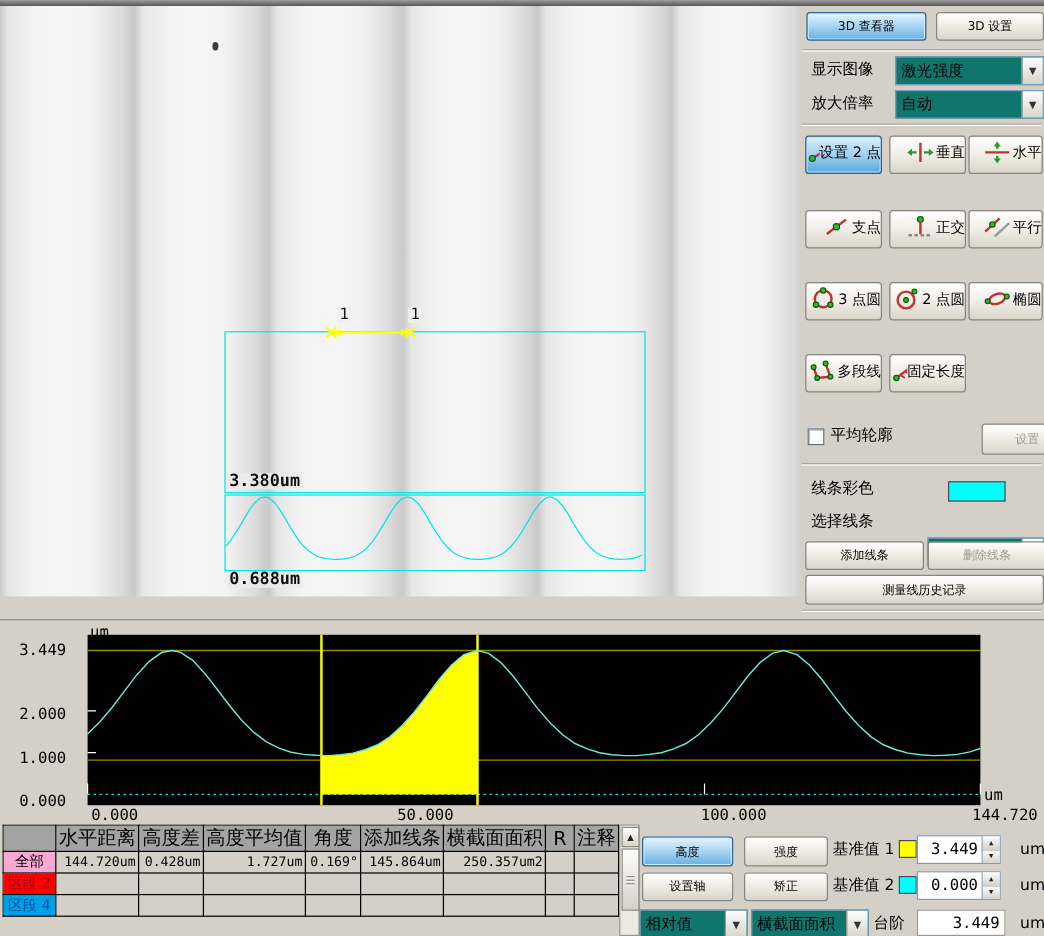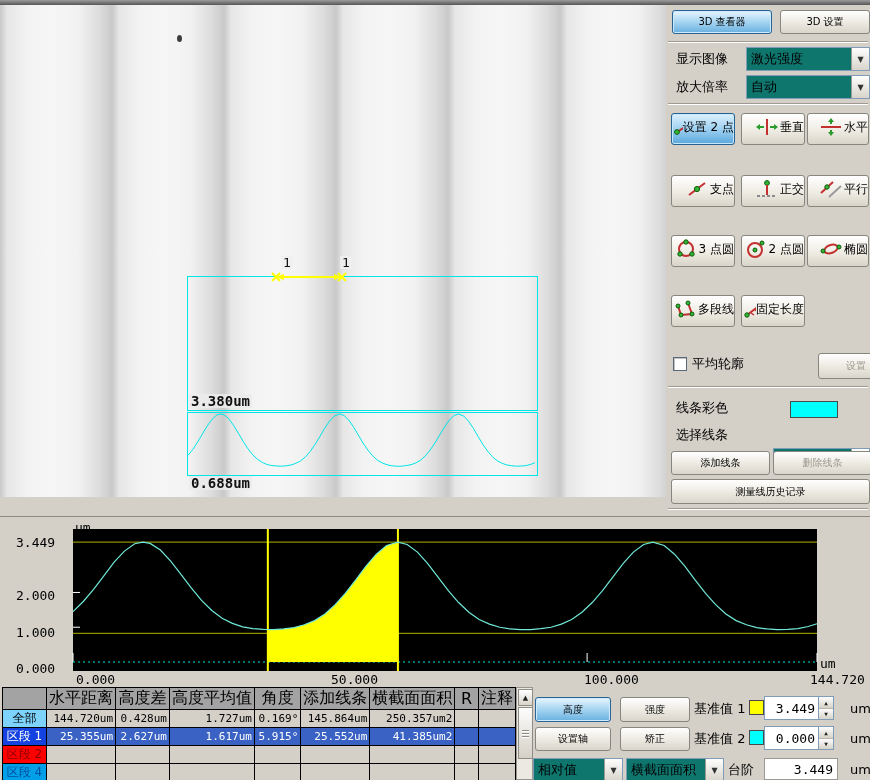--- a/index.html
+++ b/index.html
@@ -94,21 +94,21 @@
   .meas-table{border-collapse:collapse;table-layout:fixed;font-size:11px;}
   .meas-table td,.meas-table th{
     border:1px solid #000;padding:0 2px;height:14px;overflow:hidden;white-space:nowrap;
     font-weight:normal;box-sizing:border-box;
   }
   .meas-table th{background:#a3a3a3;font-size:16px;}
   .meas-table td.num{text-align:right;font-family:"DejaVu Sans Mono","Liberation Mono",monospace;}
   .meas-table td.rowlabel{text-align:center;font-size:12px;}
   tr.sel td{background:#3a62c4;color:#fff;}
   tr.sel td.rowlabel{background:#1442e0;color:#fff;}
-  td.lab-all{background:#7dd3fc;color:#000;}
+  td.lab-all{background:#f9a8d4;color:#000;}
   td.lab-seg2{background:#ff0000;color:#8b0000;}
   td.lab-seg3{background:#00e400;color:#006400;}
   td.lab-seg4{background:#00a0e8;color:#004f9e;}
   
   .sb{left:516px;top:687px;width:17px;height:93px;background:#ece9e2;border:1px solid #9a968e;box-sizing:border-box;}
   .sb-btn{
     position:absolute;left:1px;width:13px;height:15px;display:flex;align-items:center;justify-content:center;
     background:linear-gradient(#fff,#d8d4ca);border:1px solid #8d8d85;font-size:7px;color:#222;
   }
   .sb-thumb{
@@ -340,31 +340,20 @@
       <td class="rowlabel lab-all">全部</td>
       <td class="num">144.720um</td>
       <td class="num">0.428um</td>
       <td class="num">1.727um</td>
       <td class="num">0.169°</td>
       <td class="num">145.864um</td>
       <td class="num">250.357um2</td>
       <td class="num"></td>
       <td class="num"></td>
     </tr>
-    <tr class="sel">
-      <td class="rowlabel">区段 1</td>
-      <td class="num">25.355um</td>
-      <td class="num">2.627um</td>
-      <td class="num">1.617um</td>
-      <td class="num">5.915°</td>
-      <td class="num">25.552um</td>
-      <td class="num">41.385um2</td>
-      <td class="num"></td>
-      <td class="num"></td>
-    </tr>
     <tr>
       <td class="rowlabel lab-seg2">区段 2</td>
       <td></td>
           <td></td>
           <td></td>
           <td></td>
           <td></td>
           <td></td>
           <td></td>
           <td></td>

